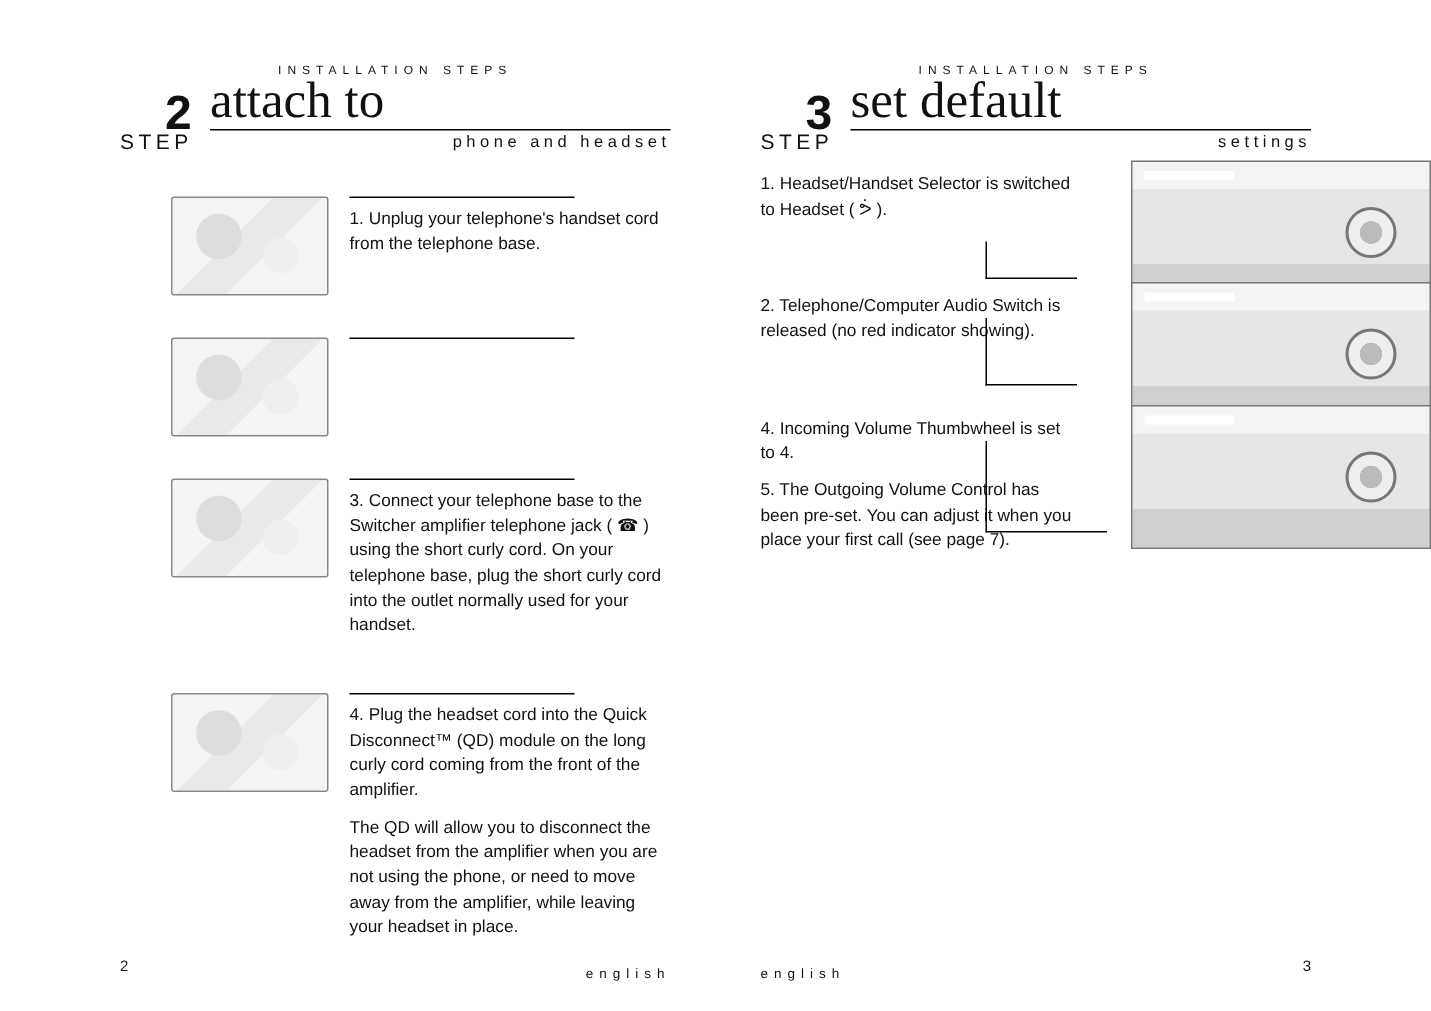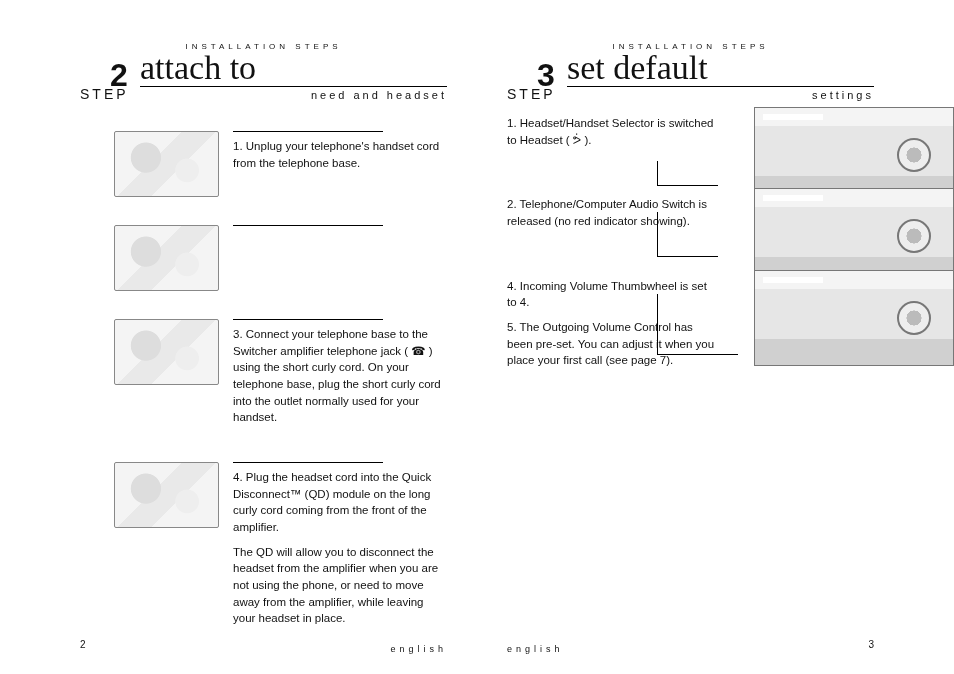--- a/index.html
+++ b/index.html
@@ -178,21 +178,21 @@
 <div class="spread">
 
   <section class="page left">
     <div class="eyebrow">INSTALLATION STEPS</div>
 
     <div class="headline">
       <span class="stepword">STEP</span>
       <span class="stepnum">2</span>
       <span class="bigtitle">attach to</span>
       <div class="rule"></div>
-      <span class="subtitle">need and headset</span>
+      <span class="subtitle">phone and headset</span>
     </div>
 
     <div class="items-left">
       <div class="itemL">
         <div class="sketch"></div>
         <div class="textcol">
           <hr class="hr-short">
           <p class="para">1. Unplug your telephone's handset cord from the telephone base.</p>
         </div>
       </div>

